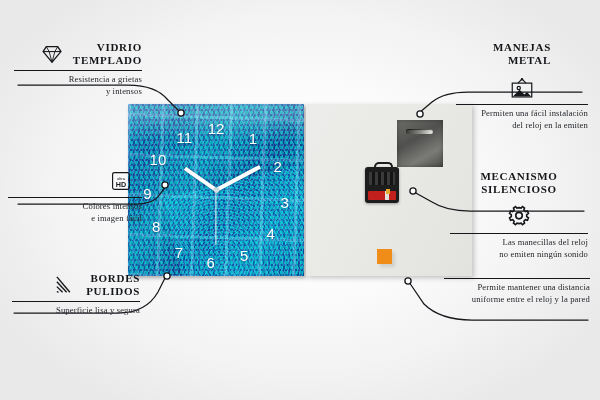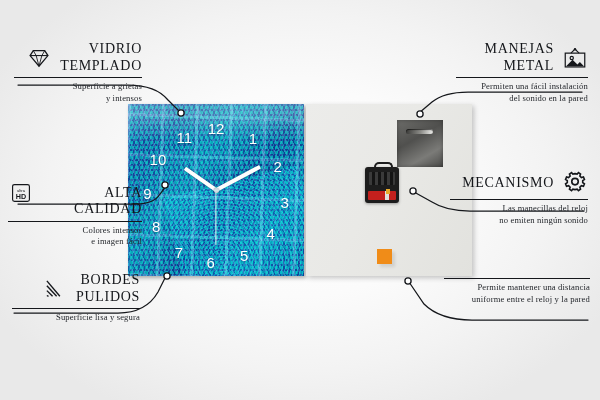--- a/index.html
+++ b/index.html
@@ -154,25 +154,25 @@
   
   .callout { position: absolute; }
   .callout.left  { text-align: right; }
   .callout.right { text-align: left; }
   .co-head {
     display: flex;
     align-items: center;
     gap: 8px;
   }
   .callout.left .co-head  { justify-content: flex-end; }
-  .callout.right .co-head { justify-content: flex-start; }
+  .callout.right .co-head { justify-content: flex-start; flex-direction: column; }
   .co-title {
     font-family: "Liberation Serif", serif;
-    font-size: 14px;
-    font-weight: 400;
+    font-size: 11px;
+    font-weight: 700;
     letter-spacing: .7px;
     color: #14161a;
     line-height: 1.18;
     text-transform: uppercase;
   }
   .co-rule {
     height: 1px;
     background: #15171b;
     margin-top: 3px;
   }
@@ -267,37 +267,36 @@
           <path d="M9 7 L12.5 13 L16 26 L19.5 13 L23 7" stroke-width="1.1"></path>
         </svg>
       </span>
       <span class="co-title">
         <span>VIDRIO</span><br>
         <span>TEMPLADO</span>
       </span>
     </div>
     <div class="co-rule"></div>
     <div class="co-desc">
-      <span>Superficie a grietas</span><br>
+      <span>Resistencia a grietas</span><br>
       <span>y intensos</span>
     </div>
   </div>
 
   <div class="callout left" style="left:8px; top:168px; width:134px;">
     <div class="co-head">
       <span class="co-icon">
         <svg viewBox="0 0 34 28" fill="none" stroke="currentColor" stroke-width="1.5">
           <rect x="6" y="3" width="22" height="22" rx="2.5"></rect>
           <text x="17" y="13" font-family="Liberation Sans, sans-serif" font-size="5.4" text-anchor="middle" fill="currentColor" stroke="none">ultra</text>
           <text x="17" y="22" font-family="Liberation Sans, sans-serif" font-size="9.4" font-weight="bold" text-anchor="middle" fill="currentColor" stroke="none">HD</text>
         </svg>
       </span>
       <span class="co-title">
         <br>
-        <span>ALTA CALIDAD</span>
       </span>
     </div>
     <div class="co-rule"></div>
     <div class="co-desc">
       <span>Colores intensos</span><br>
       <span>e imagen fácil</span>
     </div>
   </div>
 
   <div class="callout left" style="left:12px; top:272px; width:128px;">
@@ -333,28 +332,29 @@
           <path d="M16 3 L11 8 M16 3 L21 8"></path>
           <circle cx="16" cy="3.2" r="1.5" fill="currentColor" stroke="none"></circle>
           <circle cx="12" cy="14" r="2"></circle>
           <path d="M5 24 L13 16 L19 22 L22 19 L27 24 Z" fill="currentColor" stroke="none"></path>
         </svg>
       </span>
     </div>
     <div class="co-rule"></div>
     <div class="co-desc">
       <span>Permiten una fácil instalación</span><br>
-      <span>del sonido en la pared</span>
+      <span>del reloj en la emiten</span>
     </div>
   </div>
 
   <div class="callout right" style="left:450px; top:170px; width:138px; text-align:right;">
     <div class="co-head" style="justify-content:flex-end;text-align:center;">
       <span class="co-title">
         <span>MECANISMO</span><br>
+        <span>SILENCIOSO</span>
       </span>
       <span class="co-icon">
         <svg viewBox="0 0 32 32" fill="none" stroke="currentColor" stroke-width="2">
           <path d="M16 4.5 L18.6 5.1 L20.2 3.1 L22.8 5 L22 7.4 L23.9 9.3 L26.4 8.6 L27.6 11.6 L25.5 13 L25.5 15.6
                    L27.6 17 L26.4 20 L23.9 19.3 L22 21.2 L22.8 23.6 L20.2 25.5 L18.6 23.5 L16 24.1
                    L13.4 23.5 L11.8 25.5 L9.2 23.6 L10 21.2 L8.1 19.3 L5.6 20 L4.4 17 L6.5 15.6 L6.5 13
                    L4.4 11.6 L5.6 8.6 L8.1 9.3 L10 7.4 L9.2 5 L11.8 3.1 L13.4 5.1 Z"></path>
           <circle cx="16" cy="14.3" r="4"></circle>
         </svg>
       </span>

